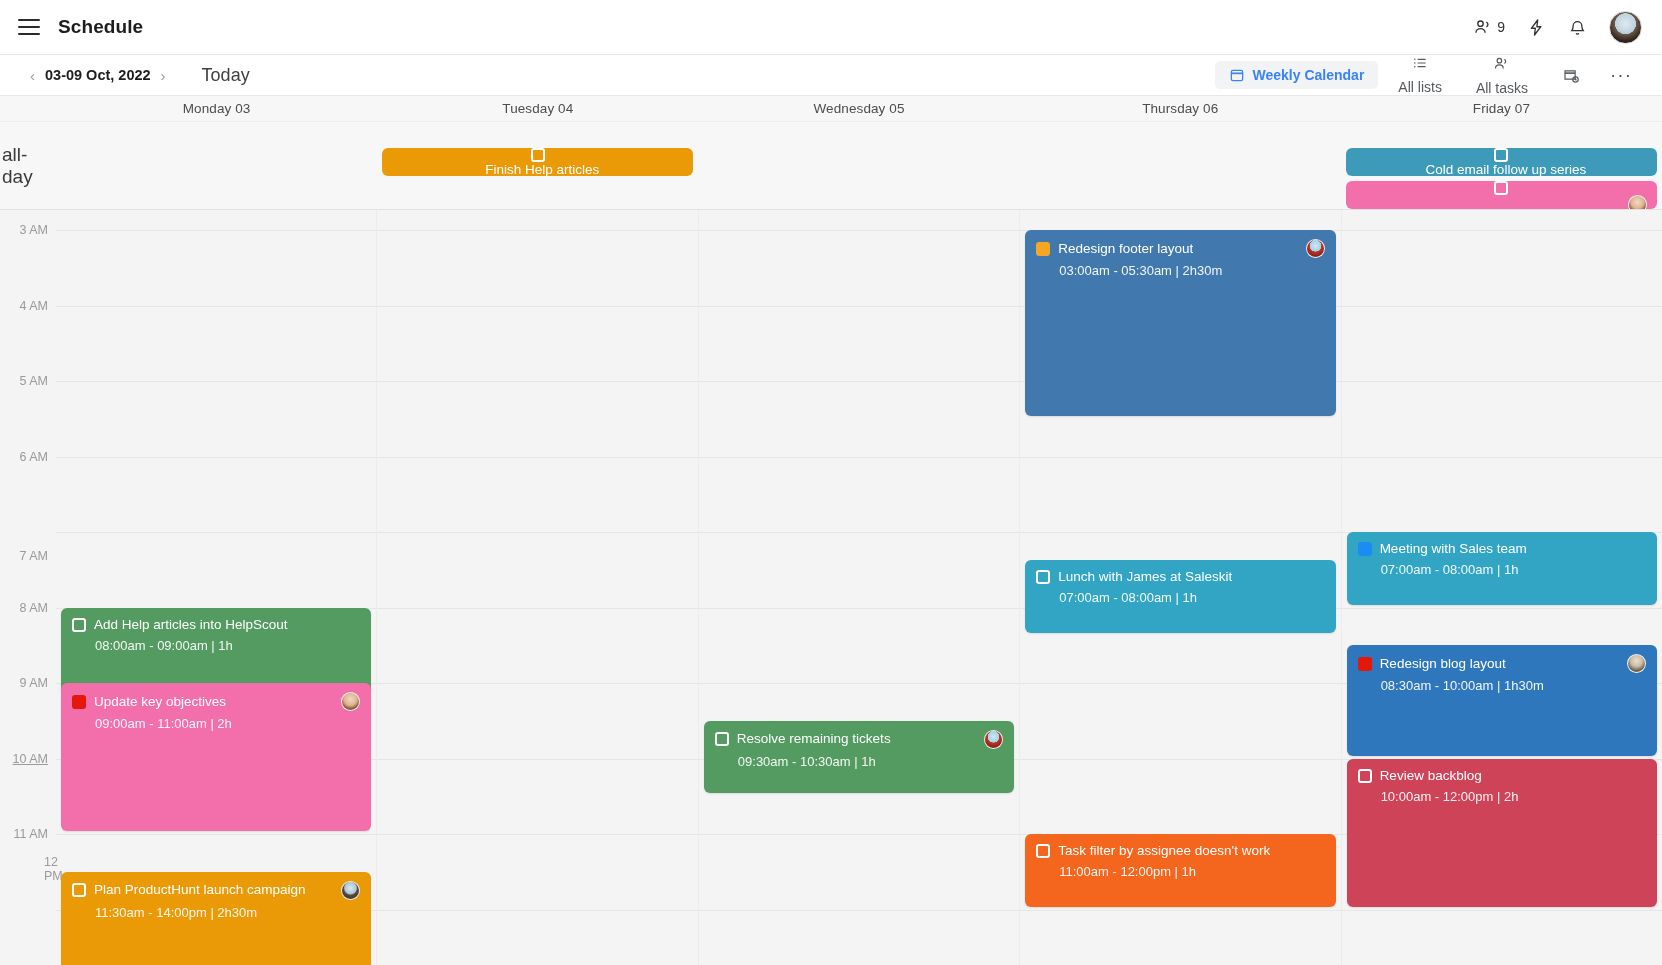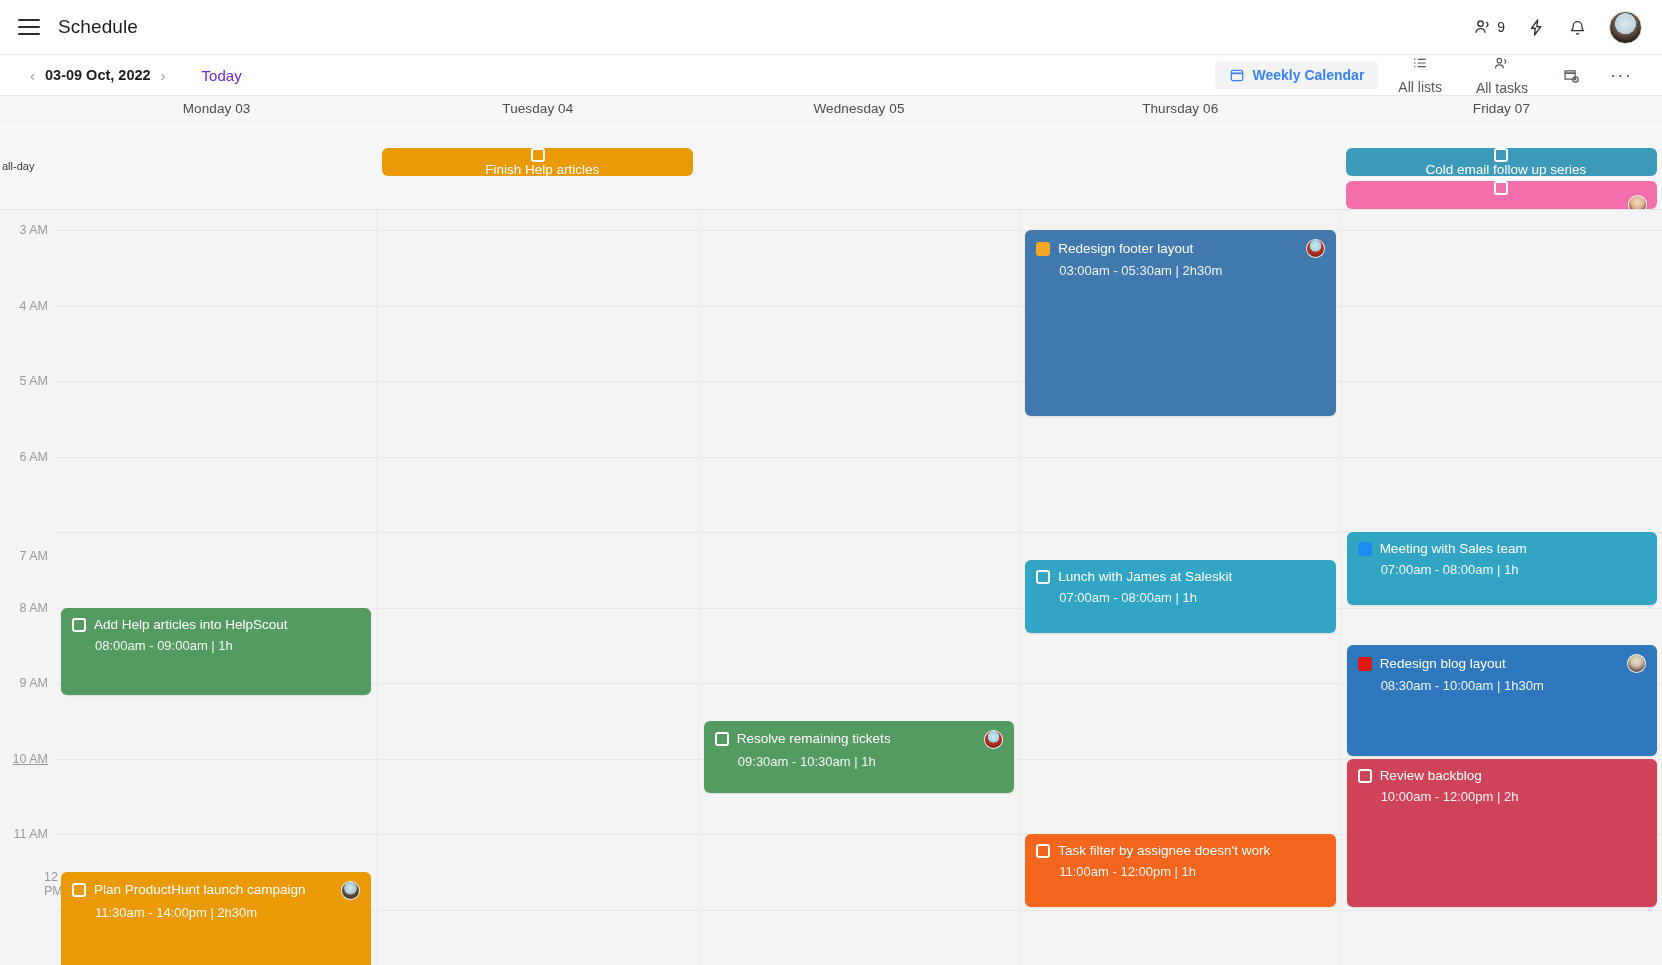--- a/index.html
+++ b/index.html
@@ -11,39 +11,39 @@
 
   
   .topbar {
     height: 55px; display: flex; align-items: center;
     border-bottom: 1px solid #e8e8e8; background: #fff;
     padding: 0 20px 0 18px;
   }
   .hamburger { width: 22px; height: 16px; display: flex; flex-direction: column;
     justify-content: space-between; cursor: pointer; margin-right: 18px; }
   .hamburger i { display: block; height: 2px; background: #2b2b2b; border-radius: 1px; }
-  .app-title { font-size: 19px; color: #1d1d1d; font-weight: 400; letter-spacing: .1px; }
+  .app-title { font-size: 19px; color: #1d1d1d; font-weight: 700; letter-spacing: .1px; }
   .topbar-right { margin-left: auto; display: flex; align-items: center; gap: 22px; }
   .tb-icon { display: flex; align-items: center; gap: 4px; cursor: pointer; color: #33312f; }
   .tb-count { font-size: 14px; color: #33312f; }
   .avatar-lg {
     width: 33px; height: 33px; border-radius: 50%;
     background: radial-gradient(circle at 50% 38%, #dfe9ef 0%, #bcd3de 42%, #6f5b4a 43%, #3b2f26 75%, #1d1713 100%);
     box-shadow: inset 0 -8px 10px -6px rgba(0,0,0,.55); cursor: pointer;
     border: 1px solid #d8d8d8;
   }
 
   
   .toolbar {
     height: 41px; display: flex; align-items: center;
     border-bottom: 1px solid #e8e8e8; background: #fff; padding: 0 20px 0 22px;
   }
   .nav-arrow { color: #9b9b9b; font-size: 15px; cursor: pointer; padding: 0 8px; user-select: none; }
   .date-range { font-size: 14.5px; color: #1d1d1d; font-weight: 600; padding: 0 2px; }
-  .today-btn { font-size: 15px; color: #6d28d9; margin-left: 28px; cursor: pointer; }
+  .today-btn { font-size: 18px; color: #404040; margin-left: 28px; cursor: pointer; }
   .toolbar-right { margin-left: auto; display: flex; align-items: center; gap: 6px; }
   .tb-pill {
     display: flex; align-items: center; gap: 8px; padding: 6px 14px;
     border-radius: 5px; font-size: 14px; color: #5a5a5a; cursor: pointer; white-space: nowrap;
   }
   .tb-pill.active { background: #f1f3f5; color: #3b82f6; font-weight: 600; }
   .tb-pill.plain { color: #55595e; flex-direction: column; }
   .dots { font-size: 19px; color: #55595e; cursor: pointer; padding: 0 10px; letter-spacing: 1px; }
 
   
@@ -53,21 +53,21 @@
     flex: 1 1 0; text-align: center; font-size: 13.5px; color: #4d4d4d;
     line-height: 26px; letter-spacing: .1px;
   }
 
   
   .allday {
     display: flex; background: #f7f7f7; border-bottom: 1px solid #e2e2e2;
     height: 88px; position: relative;
   }
   .allday .gutter {
-    display: flex; align-items: center; font-size: 11px; color: #3a3a3a; padding-left: 2px;
+    display: flex; align-items: center; font-size: 19px; color: #3a3a3a; padding-left: 2px;
   }
   .allday-grid { flex: 1 1 auto; position: relative; }
   .ad-chip {
     position: absolute; height: 28px; border-radius: 6px;
     display: flex; align-items: center; padding: 0 10px; color: #fff;
     font-size: 13.5px; cursor: pointer; overflow: hidden; flex-direction: column;
   }
 
   
   .gridwrap { position: relative; height: 761px; overflow: hidden; background: #f4f4f4; }
@@ -226,31 +226,39 @@
       <div class="hourlabel" style="top: 322px; margin-top: 24px;">7 AM</div>
       <div class="hourline" style="top: 397.5px; left: 56px;"></div>
       <div class="hourlabel" style="top: 397.5px;">8 AM</div>
       <div class="hourline" style="top: 473px; left: 56px;"></div>
       <div class="hourlabel" style="top: 473px;">9 AM</div>
       <div class="hourline" style="top: 548.5px; left: 56px;"></div>
       <div class="hourlabel" style="top: 549px; text-decoration: underline;">10 AM</div>
       <div class="hourline" style="top: 624px; left: 56px;"></div>
       <div class="hourlabel" style="top: 624px;">11 AM</div>
       <div class="hourline" style="top: 699.5px; left: 56px;"></div>
-      <div class="hourlabel" style="top: 674px; padding-left: 44px;">12 PM</div>
+      <div class="hourlabel" style="top: 659px; padding-left: 44px;">12 PM</div>
     </div>
   <div class="daycols" id="daycols">
       <div class="daycol">
         <div class="ev" style="background: rgb(84, 155, 98); top: 397.5px; height: 87px;">
           <div class="ev-row">
             <span class="cb"></span>
             <span class="ev-title">Add Help articles into HelpScout</span>
           </div>
           <div class="ev-time">08:00am - 09:00am | 1h</div>
         </div>
+        <div class="ev" style="background: rgb(242, 111, 171); top: 473px; height: 148px;">
+          <div class="ev-row">
+            <span class="cb filled" style="background: rgb(227, 23, 10);"></span>
+            <span class="ev-title">Update key objectives</span>
+            <span class="av a2"></span>
+          </div>
+          <div class="ev-time">09:00am - 11:00am | 2h</div>
+        </div>
         <div class="ev" style="background: rgb(235, 154, 7); top: 661.75px; height: 185.75px;">
           <div class="ev-row">
             <span class="cb"></span>
             <span class="ev-title">Plan ProductHunt launch campaign</span>
             <span class="av a3"></span>
           </div>
           <div class="ev-time">11:30am - 14:00pm | 2h30m</div>
         </div>
       </div>
       <div class="daycol"></div>

